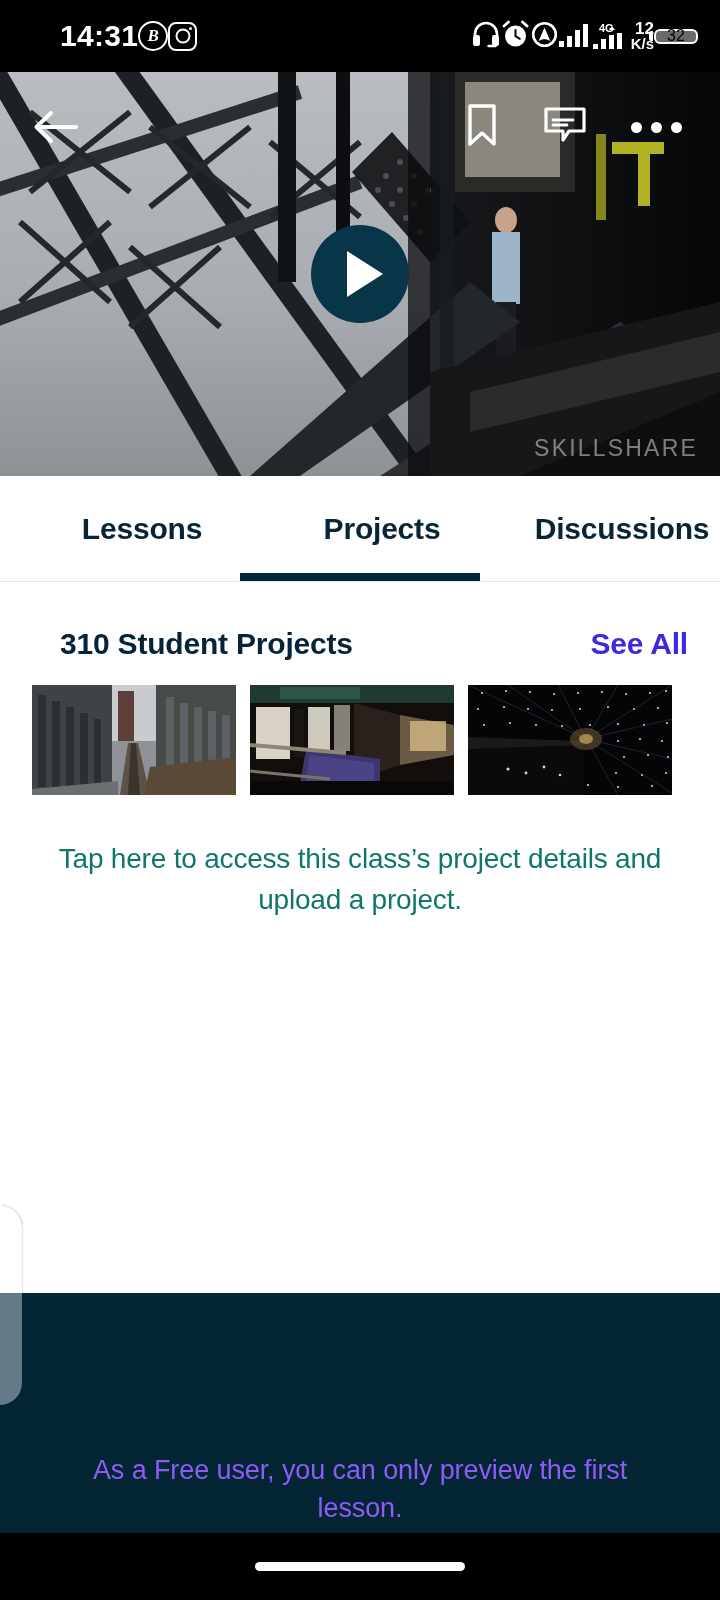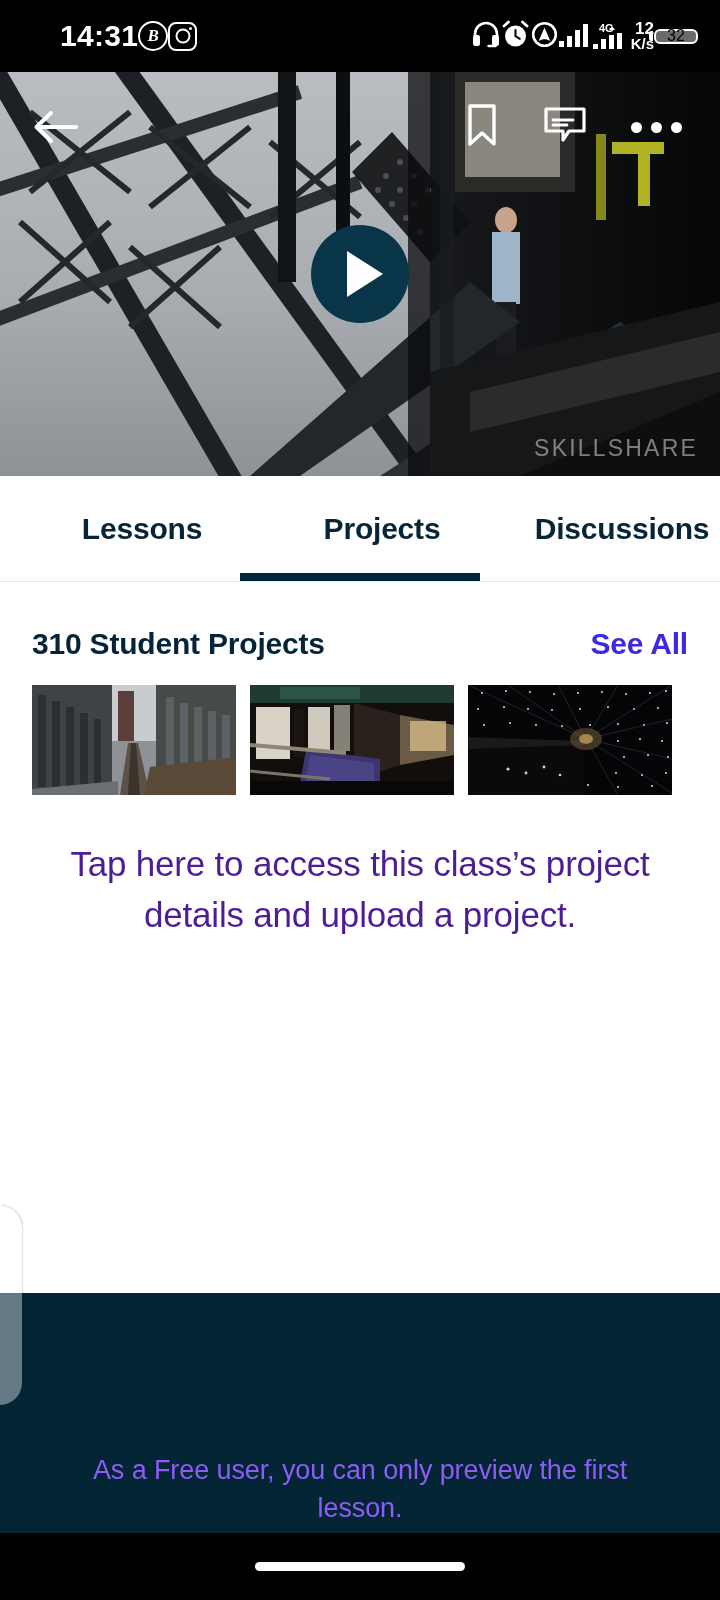--- a/index.html
+++ b/index.html
@@ -92,31 +92,32 @@
   .tab.active:after {
     content:""; position:absolute; bottom:0; left:0; right:0;
     height:8px; background:#002639;
   }
 
   
   .content { position:absolute; top:583px; left:0; width:720px; bottom:0; background:#fff; }
   .sec-head {
     display:flex; align-items:flex-start; justify-content:space-between;
     padding:44px 32px 0 32px;
+    margin-left:28px;
   }
   .sec-title { font-size:30px; font-weight:700; color:#05243a; letter-spacing:-0.2px; }
   .see-all { font-size:30px; font-weight:700; color:#3d2ae0; cursor:pointer; letter-spacing:-0.2px; }
 
   .thumbs { display:flex; gap:14px; padding:24px 32px 0 32px; }
   .thumb { width:204px; height:110px; overflow:hidden; position:relative; background:#1b1b1b; }
   .thumb svg { display:block; width:100%; height:100%; }
 
   .tap-text {
     margin:44px 40px 0 40px; text-align:center;
-    font-size:35px; line-height:1.45; color:#4c1d95; cursor:pointer; letter-spacing:-0.2px;
+    font-size:28px; line-height:1.45; color:#0f766e; cursor:pointer; letter-spacing:-0.2px;
   }
 
   
   .drawer-edge {
     position:absolute; left:0; top:1205px; width:22px; height:200px;
     background:#647b87; border-top-right-radius:26px; border-bottom-right-radius:26px;
     z-index:9;
   }
   .drawer-white {
     position:absolute; left:0; top:1205px; width:22px; height:88px;

